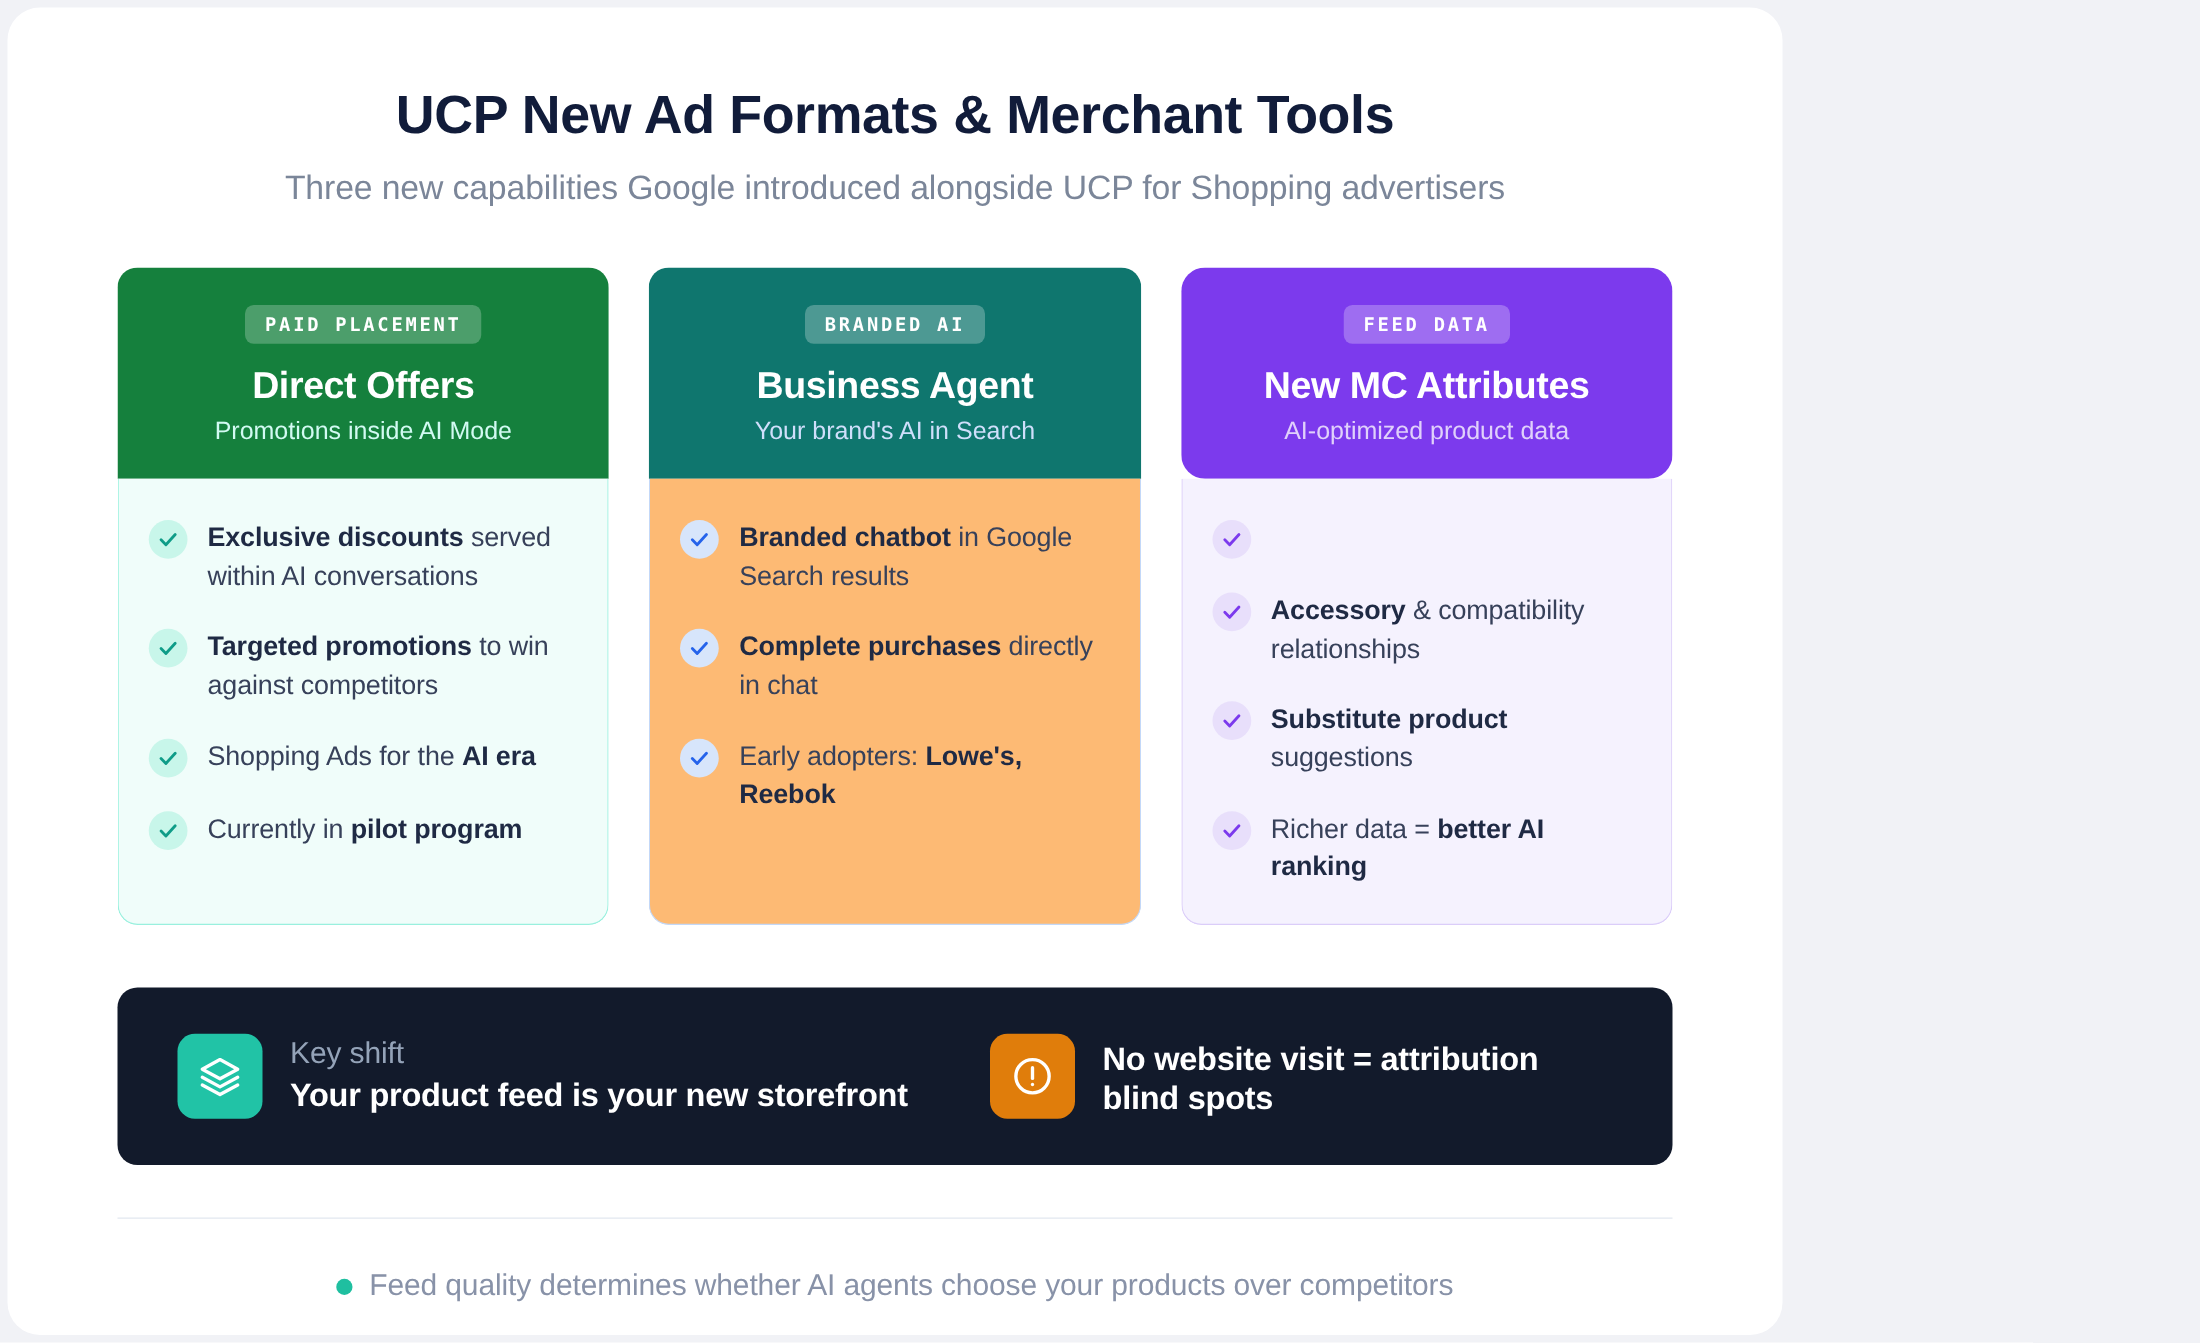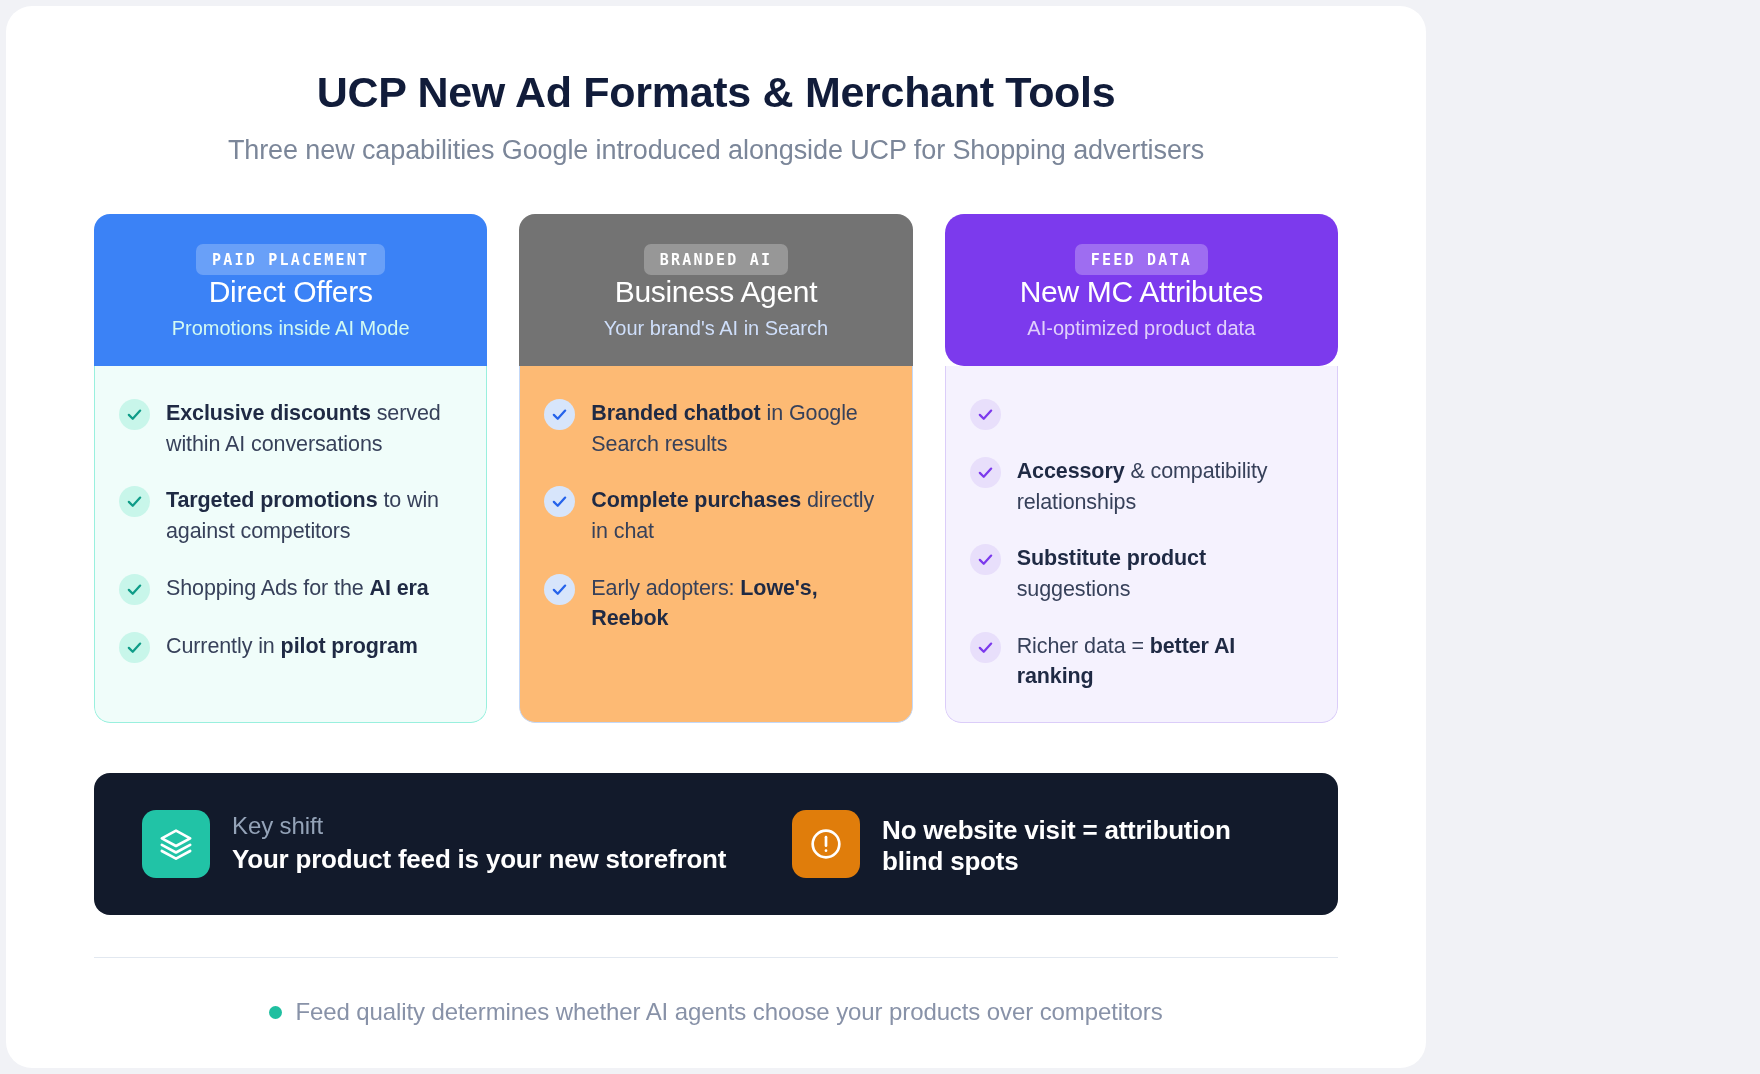--- a/index.html
+++ b/index.html
@@ -73,22 +73,23 @@
     font-family: "DejaVu Sans Mono", "Liberation Mono", monospace;
     font-size: 15px;
     font-weight: bold;
     letter-spacing: 2.2px;
     color: #ffffff;
     padding: 7px 16px 6px;
     border-radius: 7px;
   }
 
   .card-title {
+    margin-top: 17px;
     font-size: 30px;
-    font-weight: normal;
+    font-weight: bold;
     color: #ffffff;
     letter-spacing: -0.3px;
   }
 
   .card-sub {
     margin-top: 8px;
     font-size: 20px;
     font-weight: normal;
   }
 
@@ -206,21 +207,21 @@
 
 <div class="page">
 
   <div class="header">
     <div class="title">UCP New Ad Formats &amp; Merchant Tools</div>
     <div class="subtitle">Three new capabilities Google introduced alongside UCP for Shopping advertisers</div>
   </div>
 
   <div class="cards" id="card-grid">
       <div class="card">
-        <div class="card-head" style="background: #3b82f6;"><div class="badge" style="background: rgba(255, 255, 255, 0.24);">PAID PLACEMENT</div><div class="card-title">Direct Offers</div><div class="card-sub" style="color: rgb(210, 250, 242);">Promotions inside AI Mode</div></div>
+        <div class="card-head" style="background: #15803d;"><div class="badge" style="background: rgba(255, 255, 255, 0.24);">PAID PLACEMENT</div><div class="card-title">Direct Offers</div><div class="card-sub" style="color: rgb(210, 250, 242);">Promotions inside AI Mode</div></div>
         <div class="card-body" style="background: rgb(240, 253, 250); border-color: rgb(153, 240, 222);">
           <div class="feat">
             <div class="tick" style="background: rgb(200, 246, 234);">
               <svg width="17" height="17" viewBox="0 0 24 24" fill="none" stroke="#0f9c88" stroke-width="3.2" stroke-linecap="round" stroke-linejoin="round">
                 <polyline points="4,12.5 9.5,18 20,6.5"></polyline>
               </svg>
             </div>
             <div class="feat-text"><b>Exclusive discounts</b> served within AI conversations</div>
           </div>
           <div class="feat">
@@ -243,21 +244,21 @@
             <div class="tick" style="background: rgb(200, 246, 234);">
               <svg width="17" height="17" viewBox="0 0 24 24" fill="none" stroke="#0f9c88" stroke-width="3.2" stroke-linecap="round" stroke-linejoin="round">
                 <polyline points="4,12.5 9.5,18 20,6.5"></polyline>
               </svg>
             </div>
             <div class="feat-text">Currently in <b>pilot program</b></div>
           </div>
         </div>
       </div>
       <div class="card">
-        <div class="card-head" style="background: #737373; text-align: center;"><div class="badge" style="background: rgba(255, 255, 255, 0.26);">BRANDED AI</div><div class="card-title">Business Agent</div><div class="card-sub" style="color: rgb(207, 223, 251);">Your brand's AI in Search</div></div>
+        <div class="card-head" style="background: #0f766e; text-align: center;"><div class="badge" style="background: rgba(255, 255, 255, 0.26);">BRANDED AI</div><div class="card-title">Business Agent</div><div class="card-sub" style="color: rgb(207, 223, 251);">Your brand's AI in Search</div></div>
         <div class="card-body" style="background: #fdba74; border-color: rgb(195, 216, 248);">
           <div class="feat">
             <div class="tick" style="background: rgb(215, 229, 251);">
               <svg width="17" height="17" viewBox="0 0 24 24" fill="none" stroke="#2563eb" stroke-width="3.2" stroke-linecap="round" stroke-linejoin="round">
                 <polyline points="4,12.5 9.5,18 20,6.5"></polyline>
               </svg>
             </div>
             <div class="feat-text"><b>Branded chatbot</b> in Google Search results</div>
           </div>
           <div class="feat">

